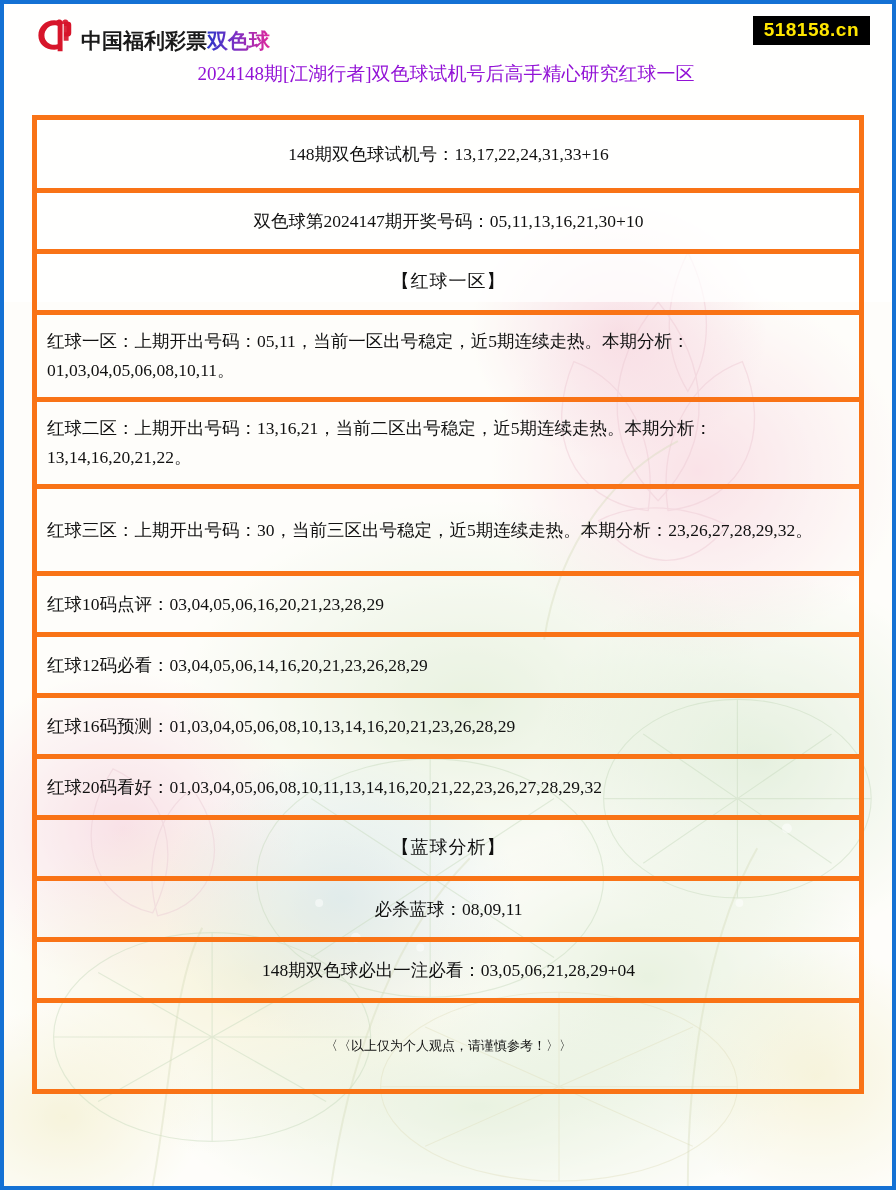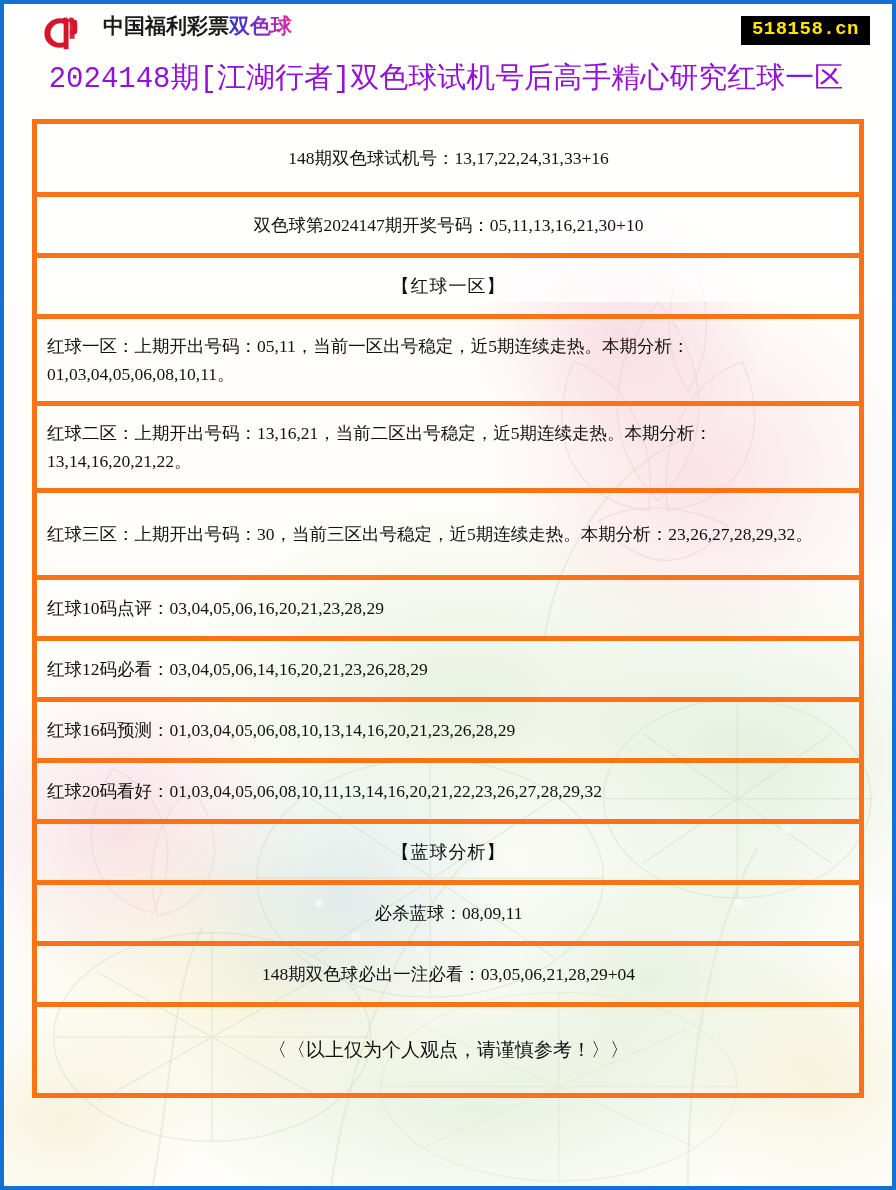--- a/index.html
+++ b/index.html
@@ -40,26 +40,25 @@
     z-index: 2;
   }
 
   
   .header {
     position: relative;
     height: 56px;
   }
   .logo-wrap {
     position: absolute;
-    left: 38px;
+    left: 32px;
     top: 12px;
     display: flex;
-    align-items: flex-start;
+    align-items: flex-end;
     height: 36px;
-    gap: 16px;
   }
   .logo-mark {
     width: 38px;
     height: 34px;
     margin-right: 7px;
     flex: none;
   }
   .logo-text {
     font-family: "DejaVu Sans", "Liberation Sans", sans-serif;
     font-size: 21px;
@@ -75,37 +74,37 @@
     background-clip: text;
     color: transparent;
   }
 
   .badge {
     position: absolute;
     right: 22px;
     top: 12px;
     background: #000000;
     color: #ffe600;
-    font-family: Liberation Mono, monospace;
+    font-family: Liberation Sans, sans-serif;
     font-size: 19px;
     font-weight: bold;
     padding: 3px 11px 4px 11px;
     letter-spacing: 0.5px;
     line-height: 1.15;
   }
 
   
   .page-title {
     text-align: center;
     color: #9212d6;
-    font-family: Liberation Mono, monospace;
-    font-size: 29px;
+    font-family: Liberation Serif, serif;
+    font-size: 19px;
     font-weight: normal;
     letter-spacing: 0px;
-    margin: 2px 0 4px 0;
+    margin: 2px 0 12px 0;
     padding: 0 6px 0 2px;
     line-height: 1.25;
     white-space: nowrap;
   }
 
   
   .tbl-wrap {
     padding: 17px 28px 0 28px;
   }
   table.main {
@@ -132,21 +131,21 @@
   .h-56  { height: 56px; }
   .h-82  { height: 82px; }
   .h-86  { height: 86px; }
   .sec-head {
     text-align: center;
     font-size: 18px;
     letter-spacing: 1px;
   }
   .disclaimer {
     text-align: center;
-    font-size: 19px;
+    font-size: 13px;
   }
   .nowrap-center { text-align:left; white-space: nowrap; }
 </style>
 </head>
 <body>
 
 <div id="page">
 
   <div id="bg-art">
     <svg viewBox="0 0 896 1190" preserveAspectRatio="none" xmlns="http://www.w3.org/2000/svg">

